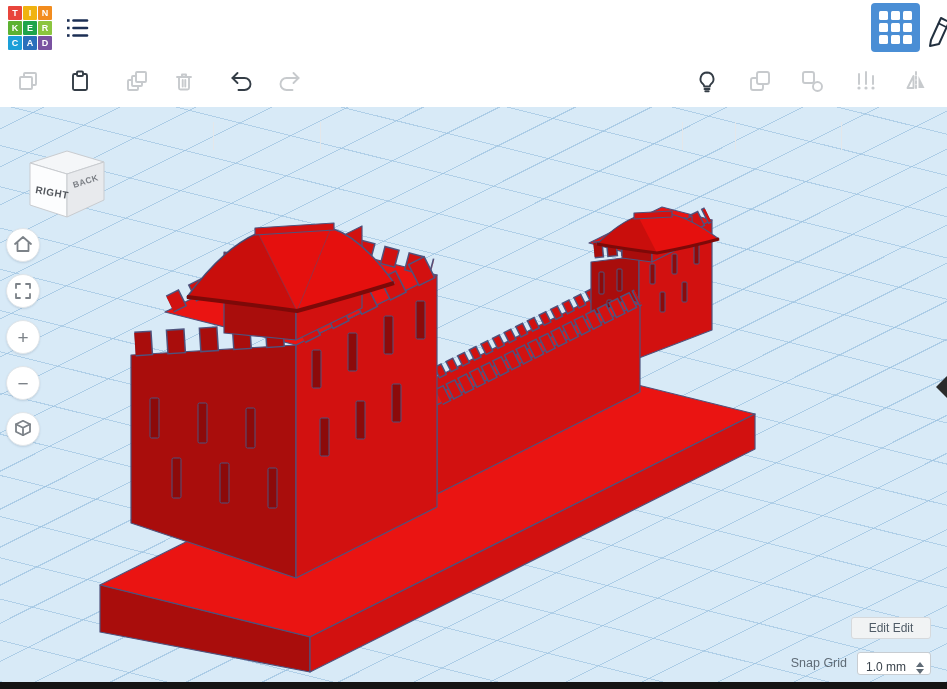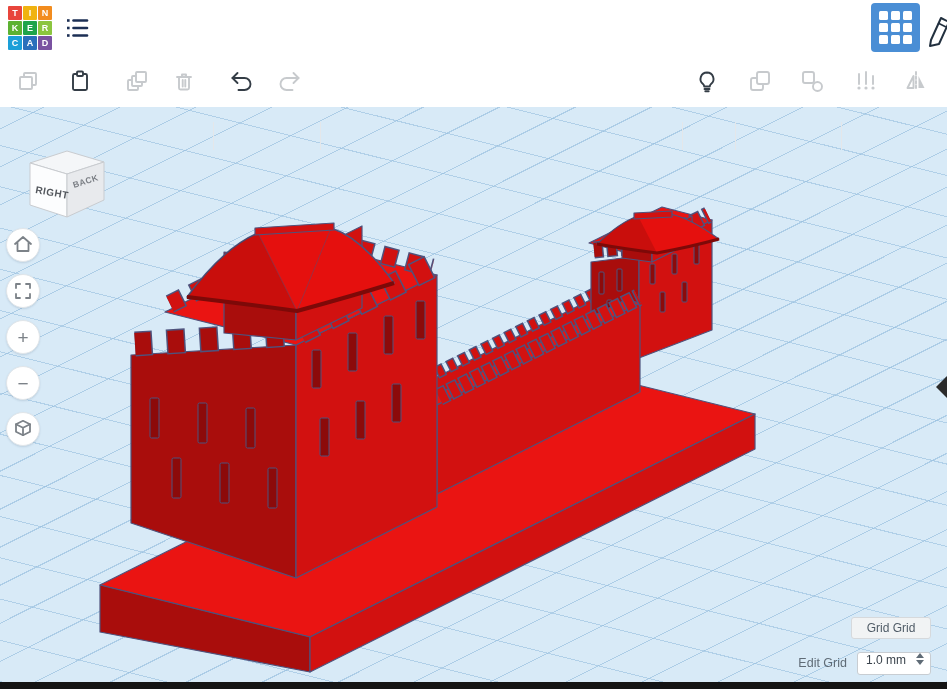--- a/index.html
+++ b/index.html
@@ -47,21 +47,21 @@
     display:flex;align-items:center;justify-content:center;cursor:pointer;color:#7c8288;
     font-size:19px;line-height:1;user-select:none;}
   .vbtn svg{stroke:#7c8288;fill:none;stroke-width:1.8;stroke-linecap:round;stroke-linejoin:round;}
 
   
   .editgrid{position:absolute;right:16px;top:510px;width:80px;height:22px;background:#f1f3f4;
     border:1px solid #d6d9dc;border-radius:3px;color:#4f5b66;font-size:12px;font-family:inherit;
     display:flex;align-items:center;justify-content:center;cursor:pointer;}
   .snaplabel{position:absolute;right:100px;top:549px;font-size:12.5px;color:#5f6b76;}
   .snapsel{position:absolute;right:16px;top:545px;width:74px;height:23px;background:#fff;
-    border:1px solid #c8cdd2;border-radius:3px;display:flex;align-items:flex-start;cursor:pointer;}
+    border:1px solid #c8cdd2;border-radius:3px;display:flex;align-items:flex-end;cursor:pointer;}
   .snapsel .val{flex:1;padding-left:8px;font-size:12px;color:#39424b;}
   .carets{display:flex;flex-direction:column;gap:2px;margin-right:6px;}
   .caret-up{width:0;height:0;border-left:4px solid transparent;border-right:4px solid transparent;border-bottom:5px solid #5f6b76;}
   .caret-dn{width:0;height:0;border-left:4px solid transparent;border-right:4px solid transparent;border-top:5px solid #5f6b76;}
 
   .bottombar{position:absolute;left:0;top:682px;width:947px;height:7px;background:#141414;}
 
   text.vc1{font-size:10px;font-weight:700;fill:#54585e;letter-spacing:.5px;}
   text.vc2{font-size:8.5px;font-weight:700;fill:#7a7e84;letter-spacing:.4px;}
 </style>
@@ -322,22 +322,22 @@
   <div class="vbtn" style="top:259px">
     <span>−</span>
   </div>
   <div class="vbtn" style="top:305px">
     <svg width="22" height="22" viewBox="0 0 22 22">
       <path d="M11 2.8 L18 6.3 V13.7 L11 17.2 L4 13.7 V6.3 Z"></path>
       <path d="M4 6.3 L11 9.8 L18 6.3 M11 9.8 V17.2"></path>
     </svg>
   </div>
 
-  <button class="editgrid">Grid Grid</button>
-  <span class="snaplabel">Edit Grid</span>
+  <button class="editgrid">Edit Edit</button>
+  <span class="snaplabel">Snap Grid</span>
   <div class="snapsel">
     <span class="val">1.0 mm</span>
     <span class="carets">
       <span class="caret-up"></span>
         <span class="caret-dn"></span>
     </span>
   </div>
 </div>
 
 <div class="bottombar"></div>

